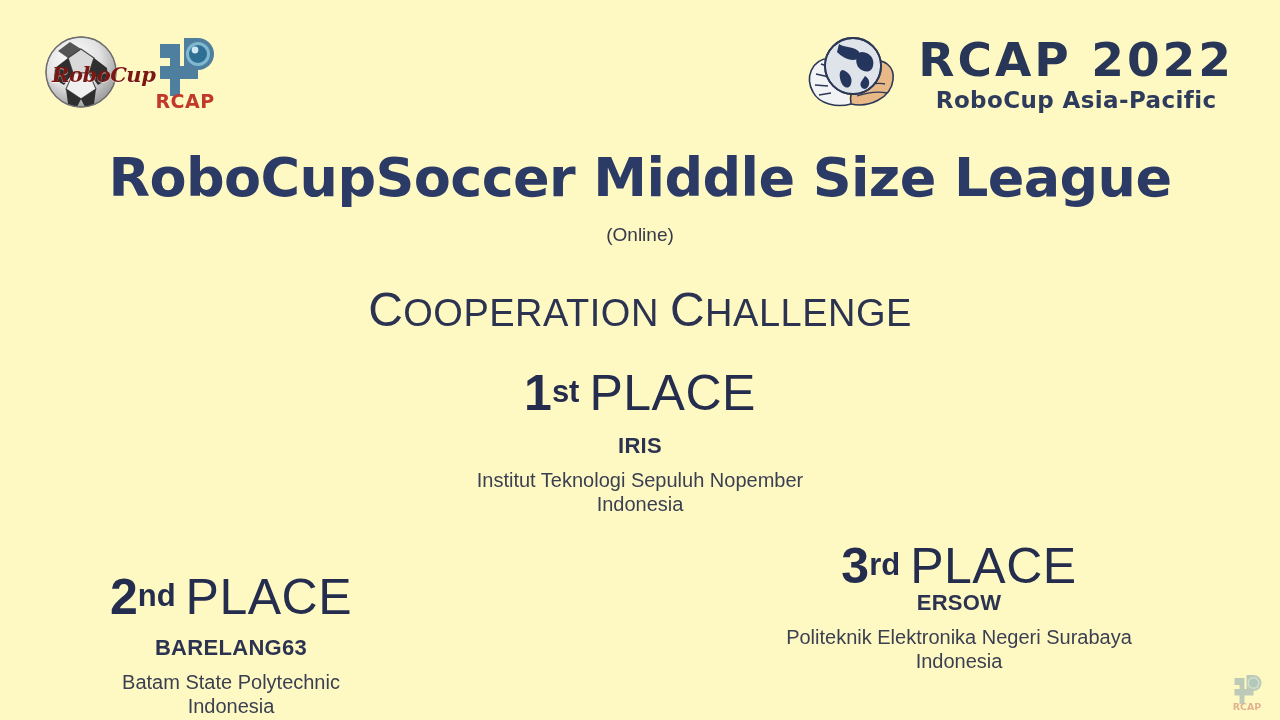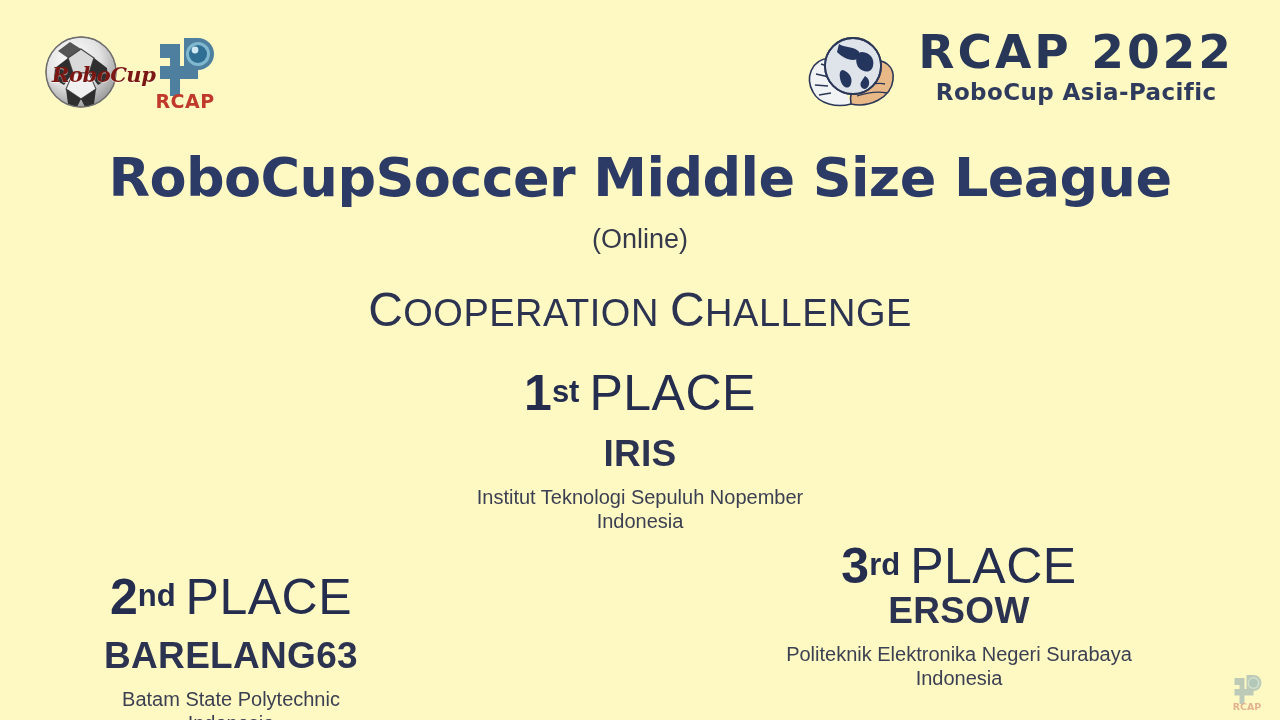--- a/index.html
+++ b/index.html
@@ -29,21 +29,21 @@
     top: 32px;
     display: flex;
     align-items: center;
     gap: 36px;
   }
   .logo-right {
     position: absolute;
     right: 46px;
     top: 28px;
     display: flex;
-    align-items: flex-start;
+    align-items: flex-end;
     gap: 15px;
   }
 
   .robocup-ball {
     position: relative;
     width: 74px;
     height: 74px;
   }
   .robocup-ball svg { display: block; }
   .robocup-wordmark {
@@ -119,21 +119,21 @@
     line-height: 1.05;
   }
 
   .league-mode {
     position: absolute;
     top: 224px;
     left: 0;
     width: 1280px;
     font-family: "Liberation Sans", sans-serif;
     font-weight: normal;
-    font-size: 27px;
+    font-size: 19px;
     color: #35394a;
   }
 
   .challenge-name {
     position: absolute;
     top: 286px;
     left: 0;
     width: 1280px;
     font-family: "Liberation Sans", sans-serif;
     font-weight: normal;
@@ -170,21 +170,21 @@
   .place-heading .word {
     font-weight: normal;
     font-size: 50px;
     letter-spacing: 0.5px;
     margin-left: 10px;
   }
 
   .team-name {
     font-family: "Liberation Sans", sans-serif;
     font-weight: bold;
-    font-size: 37px;
+    font-size: 22px;
     color: #2b3351;
     letter-spacing: 0.3px;
     line-height: 1.1;
   }
   .team-affil {
     font-family: "Liberation Sans", sans-serif;
     font-weight: normal;
     font-size: 20px;
     color: #3a3f51;
     line-height: 1.2;

